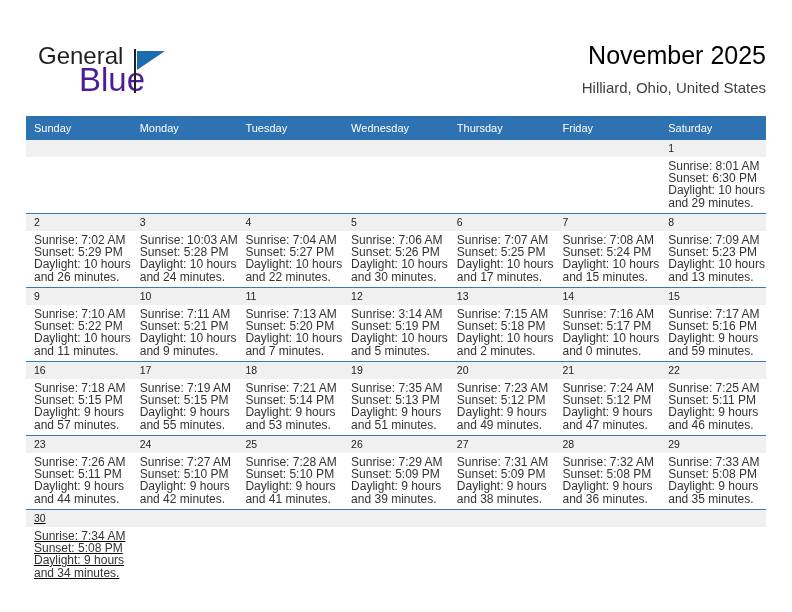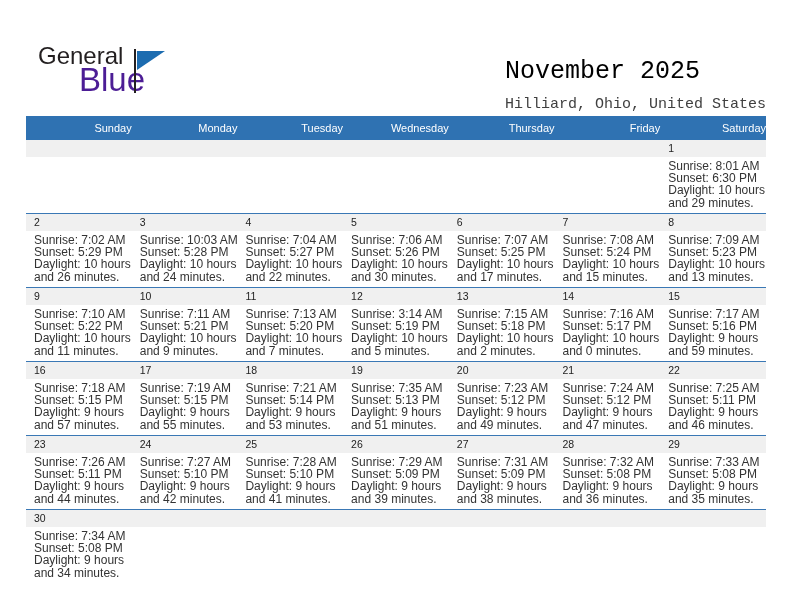--- a/index.html
+++ b/index.html
@@ -68,22 +68,22 @@
     left: 96px;
     top: 6px;
     width: 2px;
     height: 44px;
     background: #231f20;
   }
 
   .title-block {
     position: absolute;
     right: 0;
-    top: 17px;
-    font-family: Liberation Mono, monospace;
+    top: 0;
+    text-align: right;
   }
   .cal-title {
     font-size: 25px;
     line-height: 32px;
     color: #000000;
     white-space: nowrap;
   }
   .cal-sub {
     margin-top: 8px;
     font-size: 15px;
@@ -104,39 +104,40 @@
     table-layout: fixed;
     width: 740px;
   }
   table.cal col { width: 105.71px; }
 
   thead th {
     background: #2f72b2;
     color: #ffffff;
     font-size: 11px;
     font-weight: normal;
-    text-align: right;
+    text-align: left;
     padding: 6px 0 6px 8px;
     height: 12px;
     vertical-align: middle;
     white-space: nowrap;
   }
 
   tbody td {
     vertical-align: top;
     padding: 0;
     height: 73px;
     border-top: 1.5px solid #3a78b5;
     background: #ffffff;
   }
   tbody tr.row-first td {
     border-top: none;
   }
   tbody tr.row-last td {
     border-bottom: none;
+    text-decoration: underline;
   }
 
   .cell-inner {
     position: relative;
     height: 73px;
     box-sizing: border-box;
   }
   .daynum-band {
     background: #f0f0f0;
     height: 17px;

